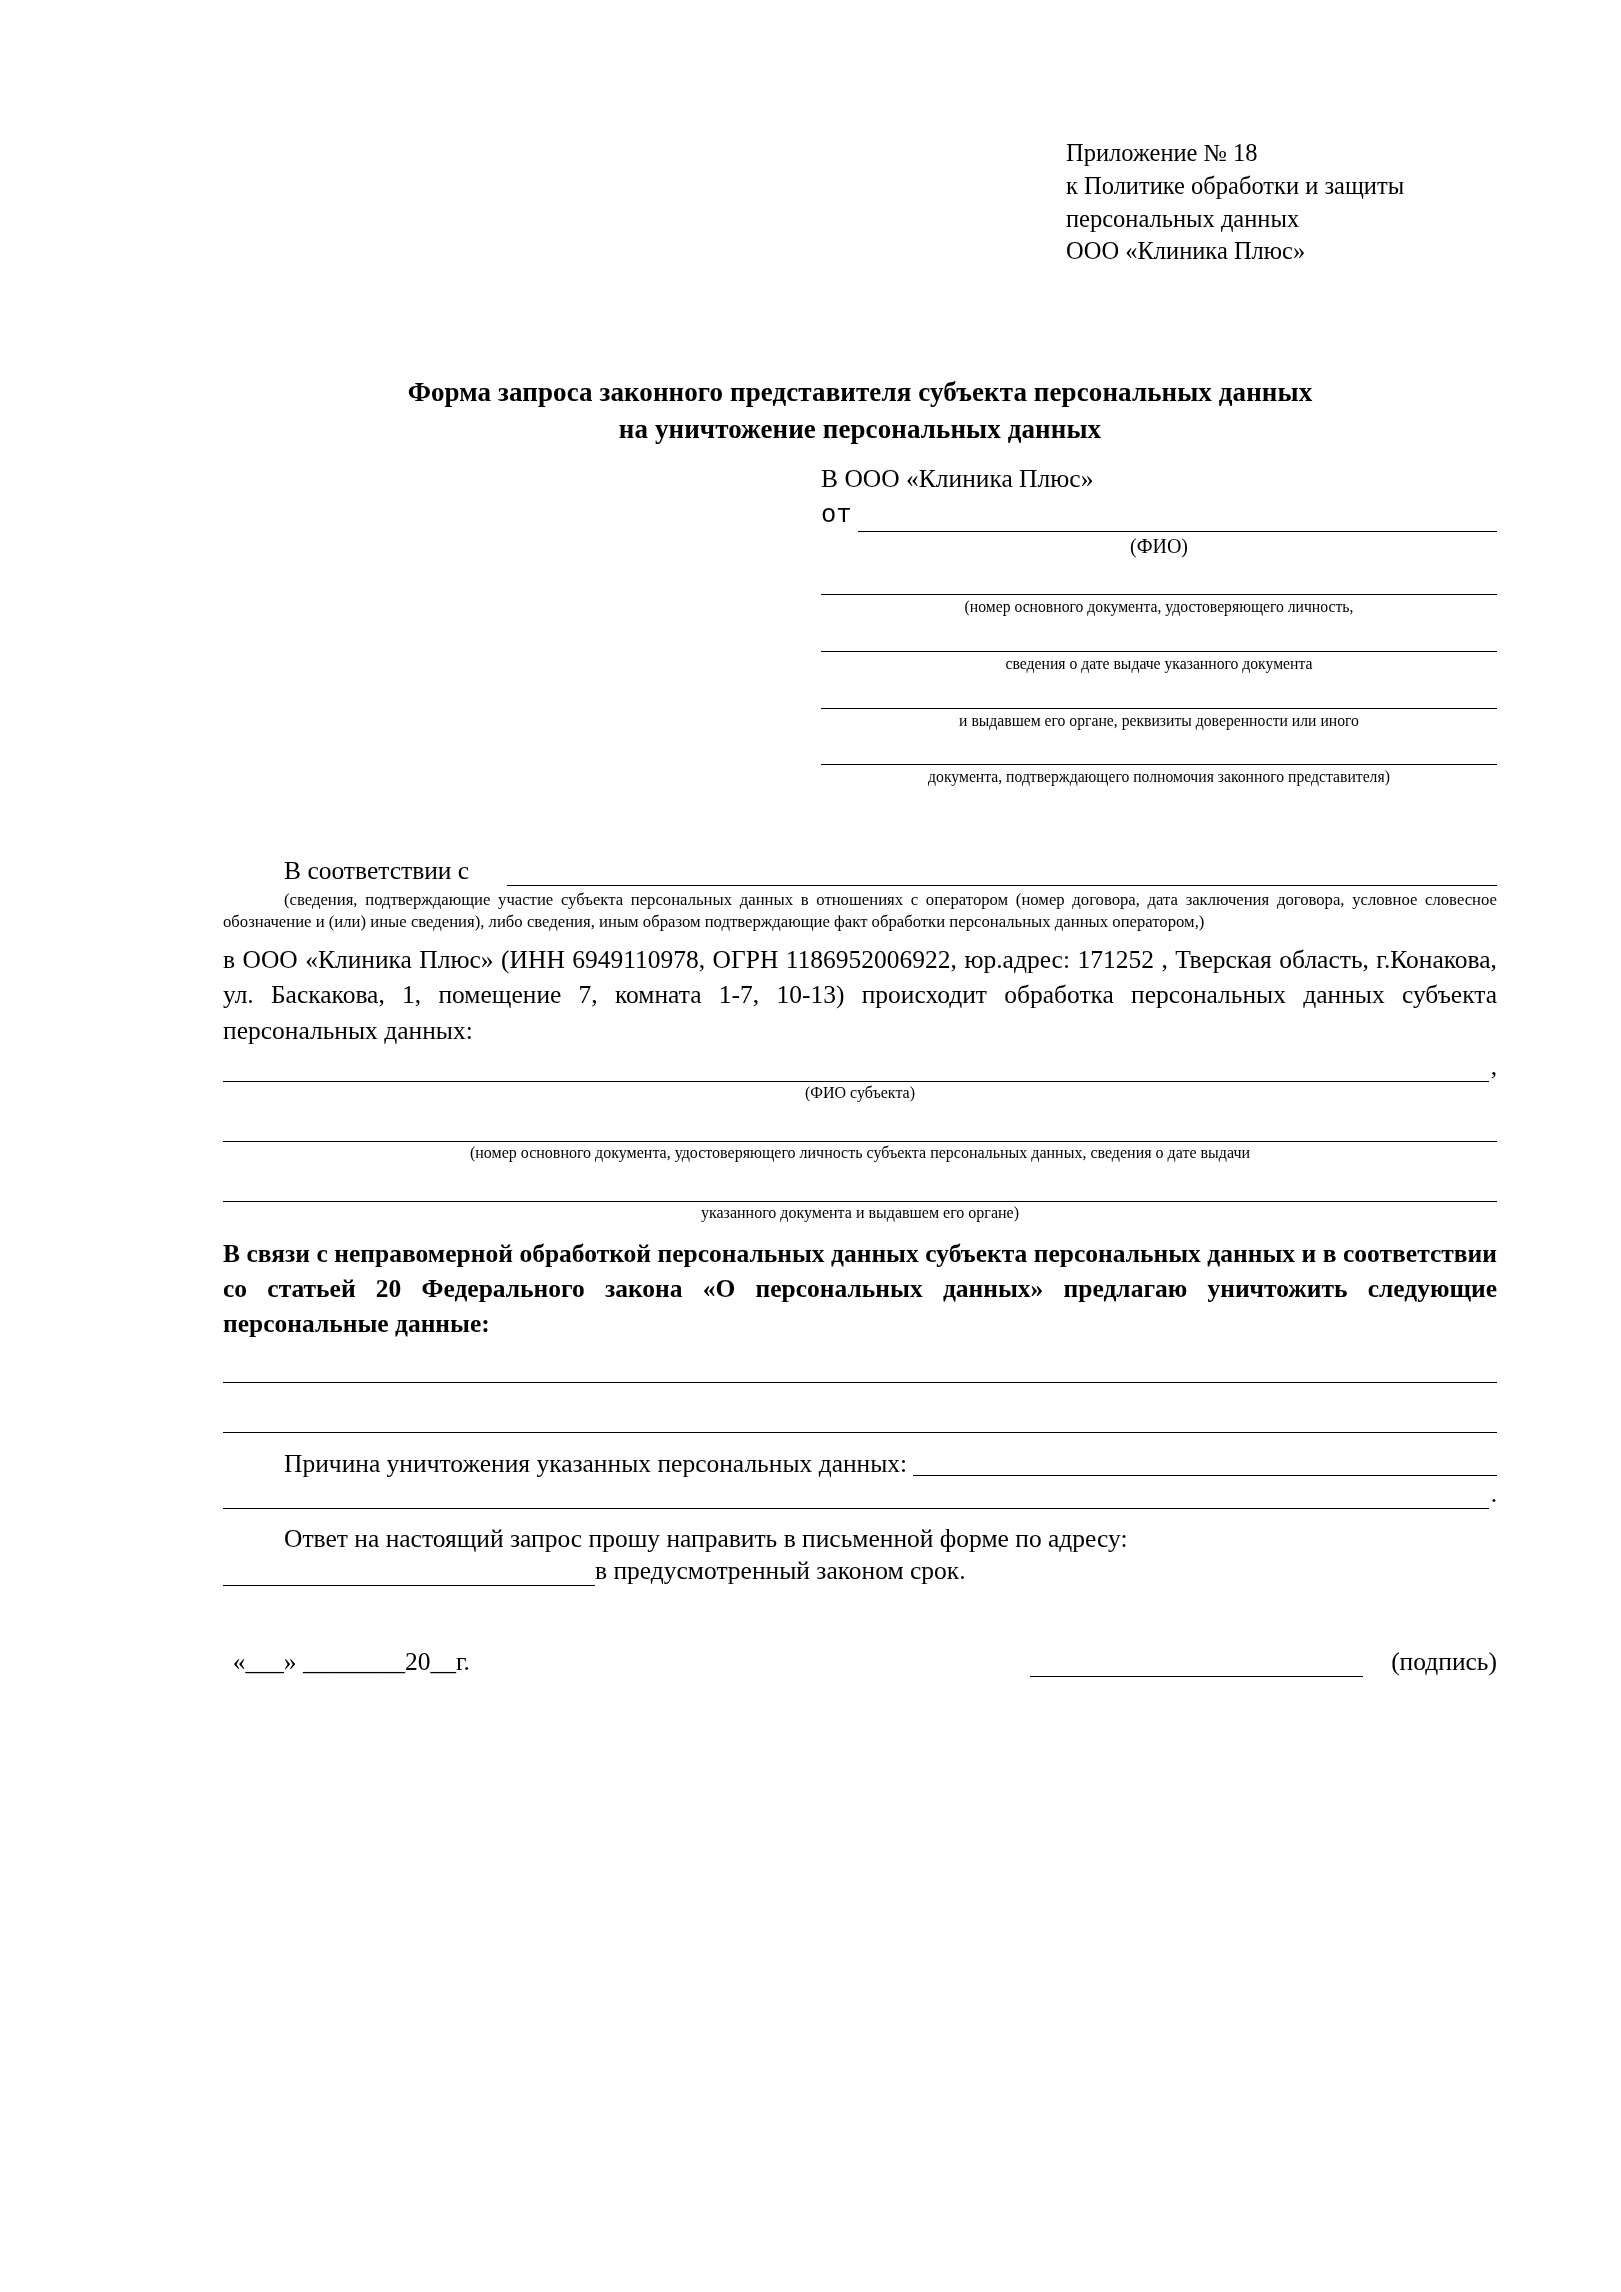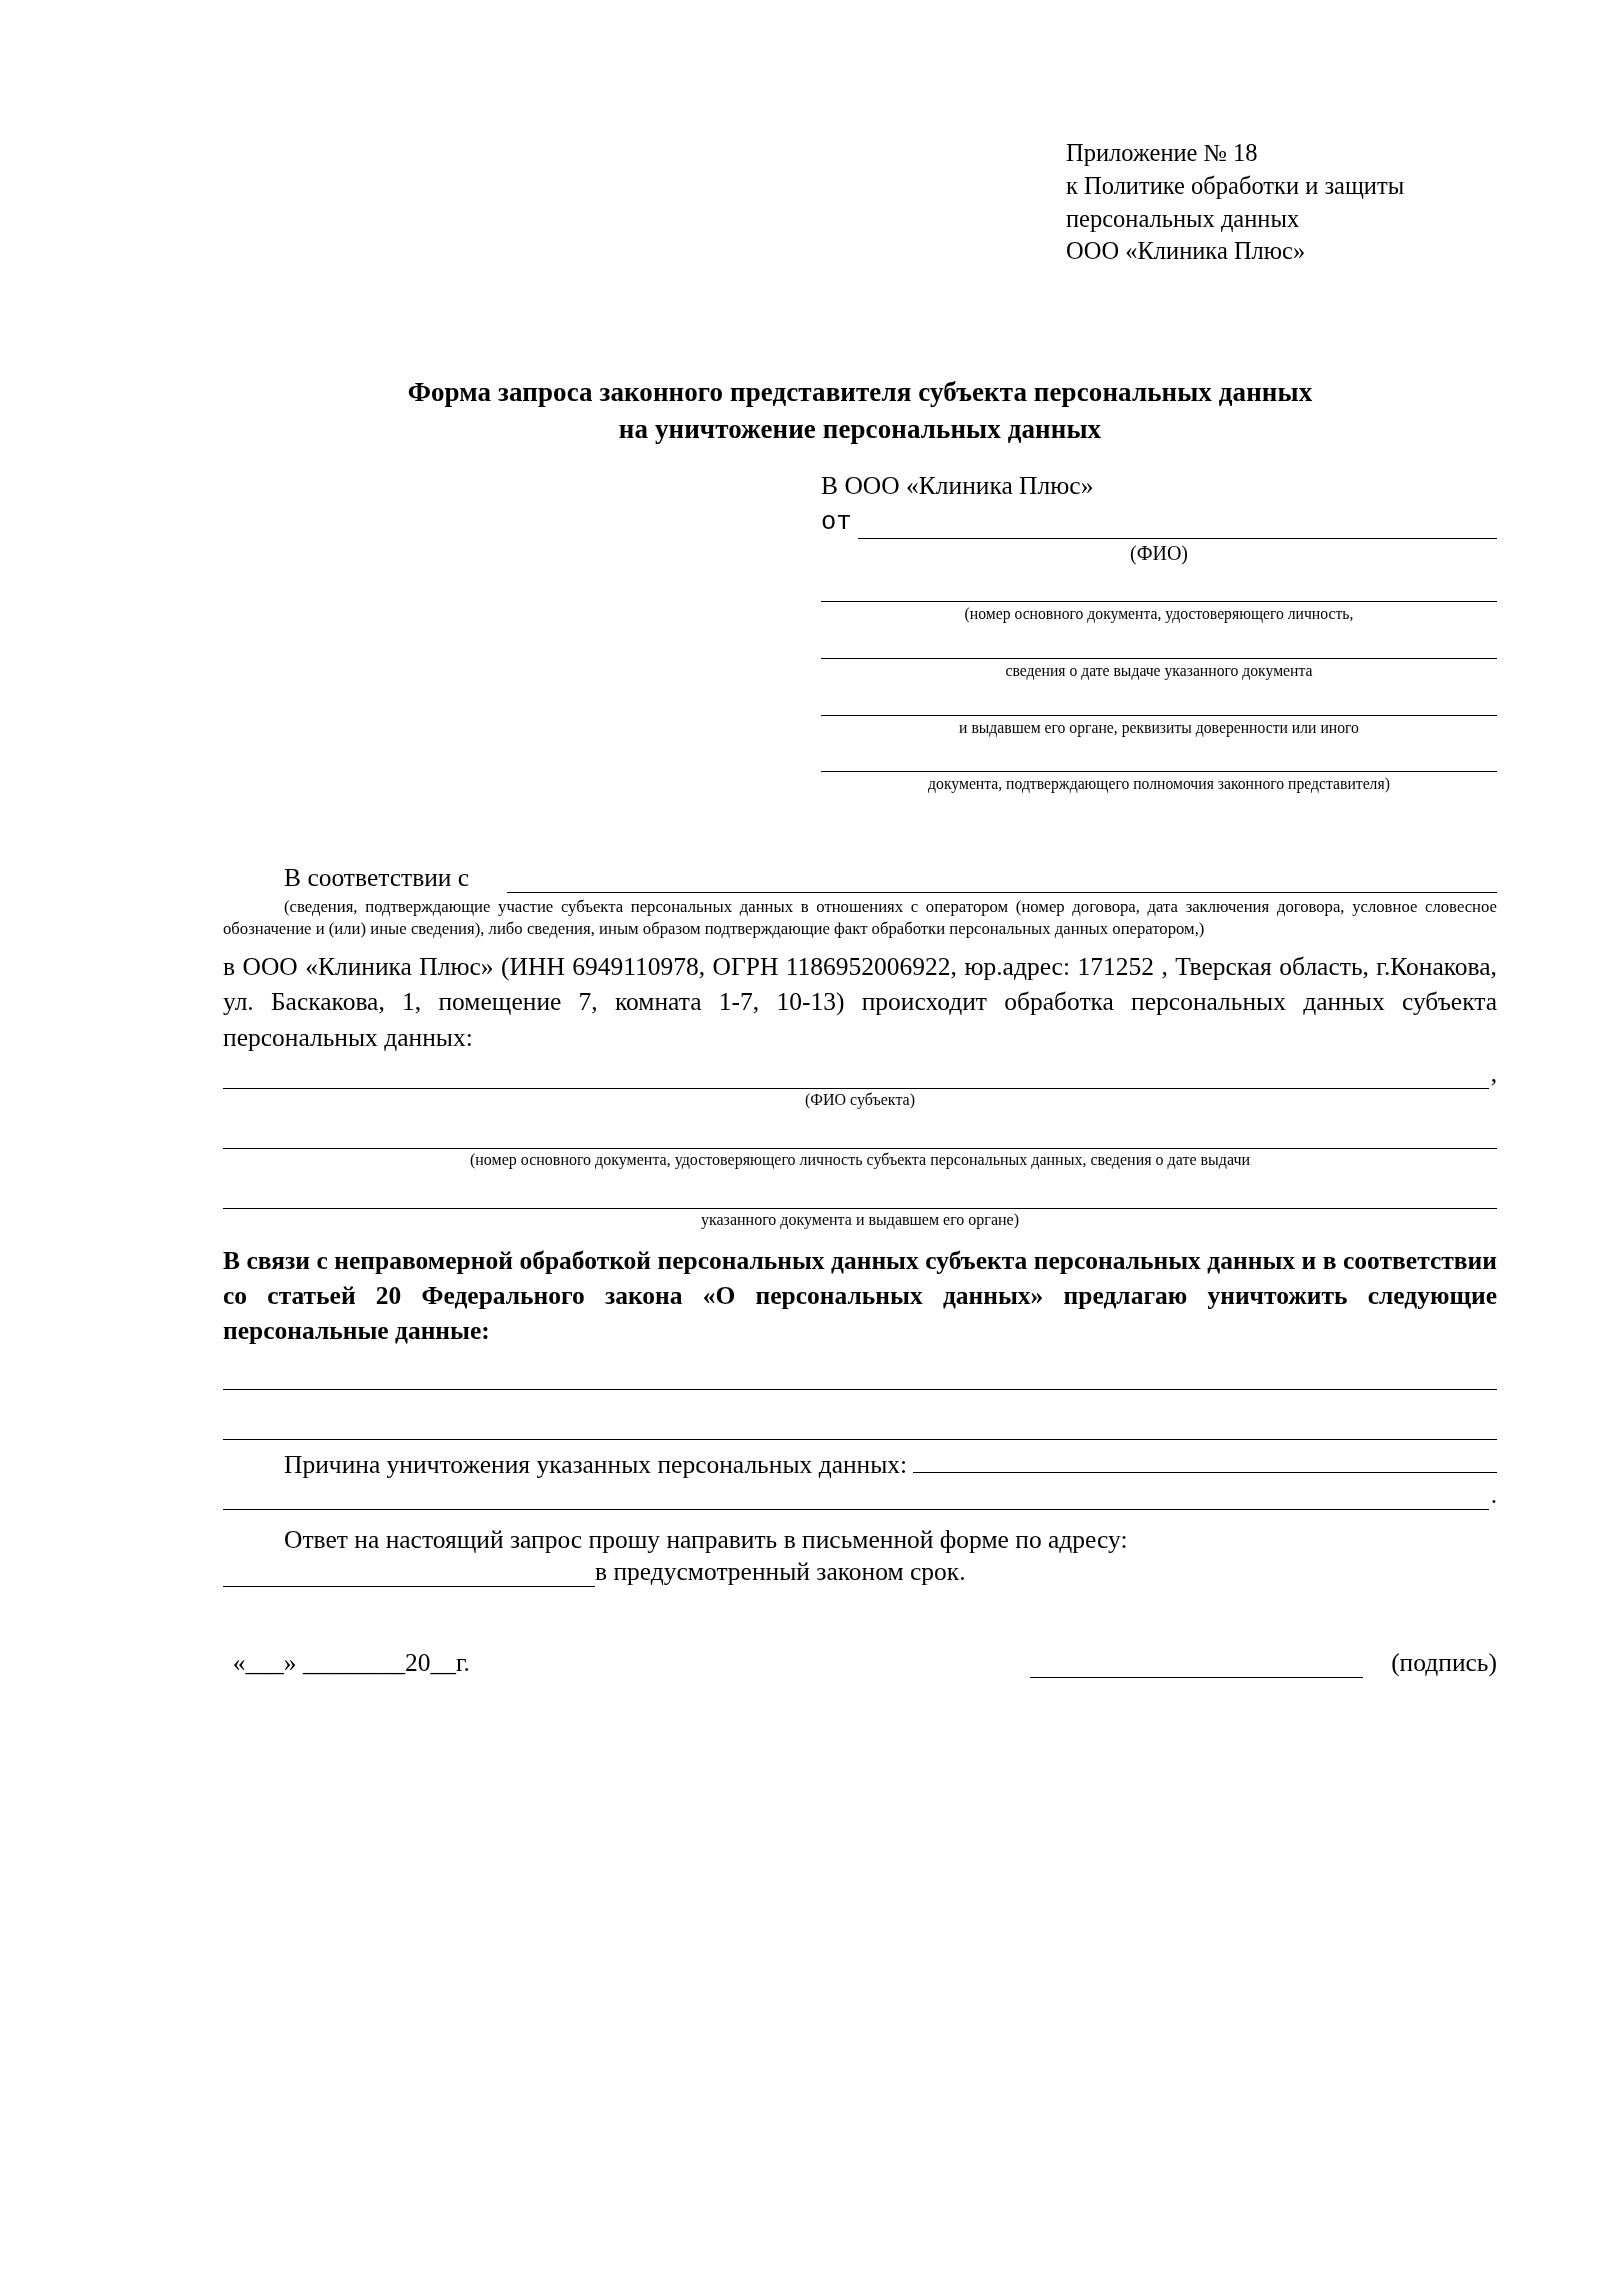--- a/index.html
+++ b/index.html
@@ -49,21 +49,21 @@
     font-size: 27px;
     line-height: 1.35;
     letter-spacing: 0.1px;
   }
   .title .line2 {
     display: block;
   }
 
   
   .addressee {
-    margin-top: 22px;
+    margin-top: 15px;
     margin-left: 598px;
     width: 676px;
     font-size: 25.5px;
     line-height: 1.3;
   }
   .addressee .row-ot {
     display: flex;
     align-items: flex-end;
     margin-top: 3.9px;
     font-family: Liberation Mono, monospace;
@@ -148,22 +148,22 @@
   }
   .para-block {
     margin-top: 13.7px;
     font-size: 25.5px;
     line-height: 1.38;
     text-align: justify;
     font-weight: bold;
   }
   .reason-row {
     display: flex;
-    align-items: flex-start;
-    margin-top: 10px;
+    align-items: center;
+    margin-top: 16px;
   }
   .reason-row .lbl {
     white-space: nowrap;
     padding-left: 61px;
     padding-right: 5.9px;
     font-size: 25.5px;
   }
   .reason-tail {
     display: flex;
     align-items: flex-end;

